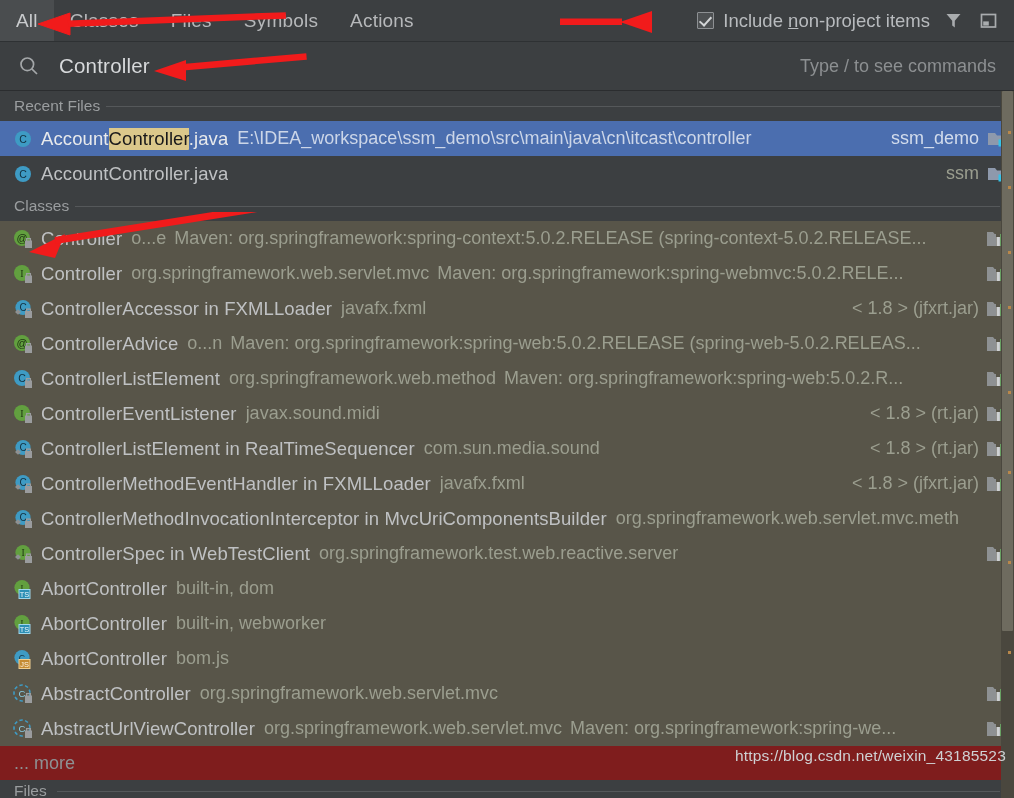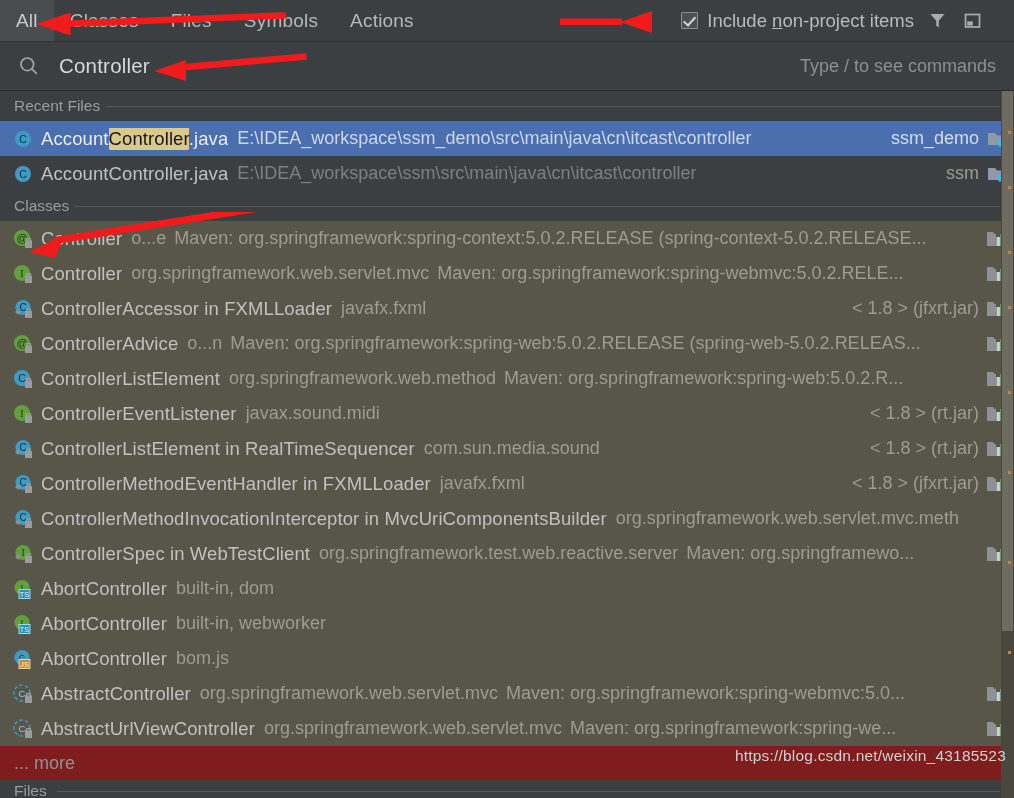--- a/index.html
+++ b/index.html
@@ -18,21 +18,21 @@
     display:flex;align-items:stretch;position:relative;
     border-bottom:1px solid #2e3133;
   }
   .tab{
     display:flex;align-items:center;padding:12px 16px;
     color:#b6b8ba;font-size:19px;letter-spacing:.2px;
     cursor:default;white-space:nowrap;
   }
   .tab.active{background:#4a4d4f;color:#c9cbcd;}
   .tabbar-right{
-    margin-left:auto;display:flex;align-items:center;gap:11px;padding-right:30px;
+    margin-left:auto;display:flex;align-items:center;gap:11px;padding-right:14px;
   }
   .cbx-wrap{display:flex;align-items:center;gap:9px;cursor:default;}
   .cbx{
     width:17px;height:17px;box-sizing:border-box;
     background:#4d5052;border:1px solid #8d9093;border-radius:1px;
     position:relative;flex:none;
   }
   .cbx:after{
     content:"";position:absolute;left:4px;top:1px;width:5px;height:10px;
     border:solid #d4d6d8;border-width:0 2px 2px 0;transform:rotate(42deg);
@@ -196,21 +196,20 @@
     </div>
 
     <div class="row dark">
       <span class="ico">
         <svg width="22" height="22" viewBox="0 0 22 22">
             <circle cx="11" cy="11" r="8" fill="#3e9bc4"></circle>
             <text x="11" y="15.4" font-size="10.5" font-family="Liberation Sans, sans-serif" fill="#12303f" text-anchor="middle">C</text>
           </svg>
       </span>
       <span class="main">AccountController.java</span>
-      <span class="loc">E:\IDEA_workspace\ssm\src\main\java\cn\itcast\controller</span>
       <span class="spacer"></span>
       <span class="right">ssm</span>
       <span class="righticon">
         <svg width="22" height="20" viewBox="0 0 22 20">
             <path d="M2 4 h7 l2 2.4 h8 V16 H2 Z" fill="#8e99ac"></path>
             <rect x="12.5" y="10.5" width="7" height="7" fill="#34c3e8"></rect>
           </svg>
       </span>
     </div>
 
@@ -382,21 +381,20 @@
         <div class="row">
           <span class="ico"><svg width="22" height="22" viewBox="0 0 22 22">
               <circle cx="11" cy="9.5" r="7.6" fill="#62a03f"></circle>
               <text x="11" y="13.2" font-size="9.6" font-family="Liberation Serif, serif" fill="#1d3310" text-anchor="middle">I</text>
               <polygon points="3,14 6,11.2 9,14 6,16.8" fill="#8e9193"></polygon>
               <rect x="13" y="13" width="7" height="7" fill="#9a9c9e"></rect>
               <rect x="14.6" y="11.1" width="3.8" height="3.6" fill="none" stroke="#9a9c9e" stroke-width="1.3"></rect>
             </svg></span>
           <span class="main">ControllerSpec in WebTestClient</span>
           <span class="loc">org.springframework.test.web.reactive.server</span>
-          <span class="mvn">Maven: org.springframewo...</span>
           <span class="spacer"></span>
           <span class="righticon"><svg width="22" height="20" viewBox="0 0 22 20">
               <path d="M1 3 h6 l1.6 2 h1.4 V17 H1 Z" fill="#8e9193"></path>
               <rect x="10.5" y="8" width="3.4" height="9" fill="#cfd2d4"></rect>
               <rect x="14.3" y="5" width="3.4" height="12" fill="#6ec06e"></rect>
               <rect x="18.1" y="9.5" width="3.4" height="7.5" fill="#3fb8e0"></rect>
             </svg></span>
         </div>
         <div class="row">
           <span class="ico"><svg width="22" height="22" viewBox="0 0 22 22">
@@ -433,21 +431,20 @@
         </div>
         <div class="row">
           <span class="ico"><svg width="22" height="22" viewBox="0 0 22 22">
               <circle cx="10" cy="10" r="8" fill="none" stroke="#3e9bc4" stroke-width="1.6" stroke-dasharray="3.4 2.4"></circle>
               <text x="10" y="14" font-size="9.6" font-family="Liberation Sans, sans-serif" fill="#88cde6" text-anchor="middle">C</text>
               <rect x="13" y="12.5" width="7" height="7.5" fill="#9a9c9e"></rect>
               <rect x="14.6" y="10.6" width="3.8" height="3.6" fill="none" stroke="#9a9c9e" stroke-width="1.3"></rect>
             </svg></span>
           <span class="main">AbstractController</span>
           <span class="loc">org.springframework.web.servlet.mvc</span>
-          <span class="mvn">Maven: org.springframework:spring-webmvc:5.0...</span>
           <span class="spacer"></span>
           <span class="righticon"><svg width="22" height="20" viewBox="0 0 22 20">
               <path d="M1 3 h6 l1.6 2 h1.4 V17 H1 Z" fill="#8e9193"></path>
               <rect x="10.5" y="8" width="3.4" height="9" fill="#cfd2d4"></rect>
               <rect x="14.3" y="5" width="3.4" height="12" fill="#6ec06e"></rect>
               <rect x="18.1" y="9.5" width="3.4" height="7.5" fill="#3fb8e0"></rect>
             </svg></span>
         </div>
         <div class="row">
           <span class="ico"><svg width="22" height="22" viewBox="0 0 22 22">

